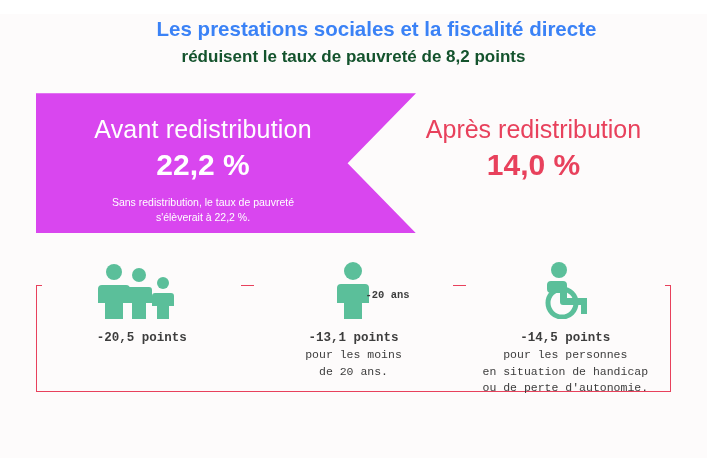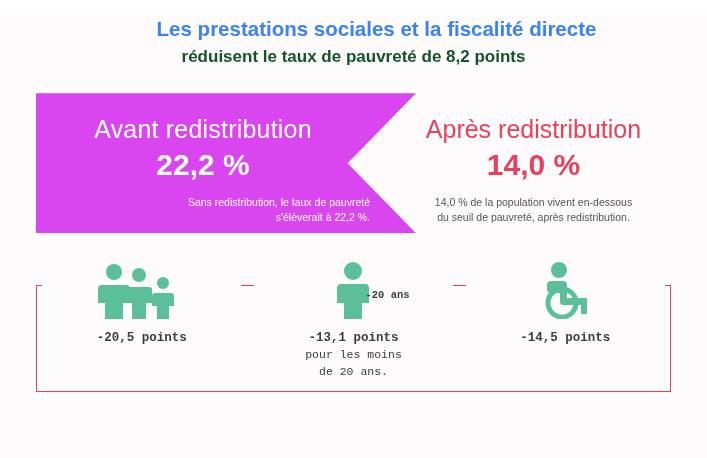--- a/index.html
+++ b/index.html
@@ -87,21 +87,21 @@
     color: #ffffff;
     font-size: 30px;
     font-weight: bold;
     text-align: center;
     padding-top: 4px;
     padding-right: 46px;
   }
   .banner-left .note {
     color: #ffffff;
     font-size: 10.5px;
-    text-align: right;
+    text-align: center;
     padding-top: 13px;
     padding-right: 46px;
     line-height: 1.45;
   }
   .banner-right .title {
     color: #e8415c;
     font-size: 25px;
     text-align: center;
     padding-top: 22px;
     padding-left: 40px;
@@ -206,24 +206,20 @@
       <div class="value">22,2 %</div>
       <div class="note">
         <span>Sans redistribution, le taux de pauvreté</span><br>
         <span>s'élèverait à 22,2 %.</span>
       </div>
     </div>
 
     <div class="banner-right">
       <div class="title">Après redistribution</div>
       <div class="value">14,0 %</div>
-      <div class="note">
-        <span>14,0 % de la population vivent en-dessous</span><br>
-        <span>du seuil de pauvreté, après redistribution.</span>
-      </div>
     </div>
 
   </div>
 
   <div class="bottom">
     <div class="bottom-frame"></div>
 
     <div class="cols">
 
       <div class="col">
@@ -264,18 +260,23 @@
           <svg width="56" height="58" viewBox="0 0 56 58" aria-hidden="true">
             <g fill="#5bbf9a">
               <circle cx="22" cy="9" r="8"></circle>
               <path d="M14 20 h12 a4 4 0 0 1 4 4 v13 h14 v7 h-18 a3 3 0 0 1 -3 -3 v-9 h-9 a4 4 0 0 1 -4 -4 v-4 a4 4 0 0 1 4 -4 z"></path>
               <path d="M44 37 h6 v16 h-6 z"></path>
               <circle cx="25" cy="42" r="14" fill="none" stroke="#5bbf9a" stroke-width="5"></circle>
             </g>
           </svg>
         </div>
         <div class="points">-14,5 points</div>
+        <div class="desc">
+          <span>pour les personnes</span><br>
+          <span>en situation de handicap</span><br>
+          <span>ou de perte d'autonomie.</span>
+        </div>
       </div>
 
     </div>
   </div>
 
 </div>
 
 </body></html>

